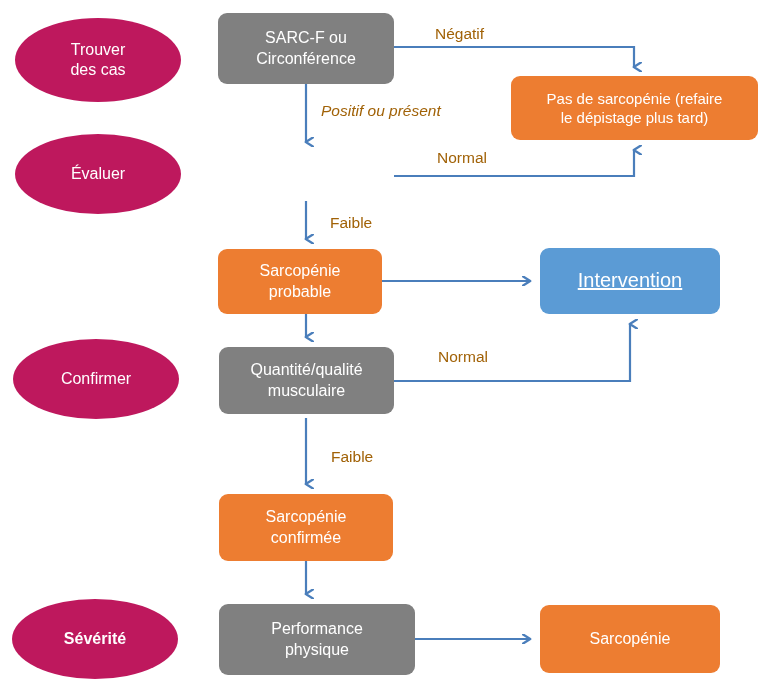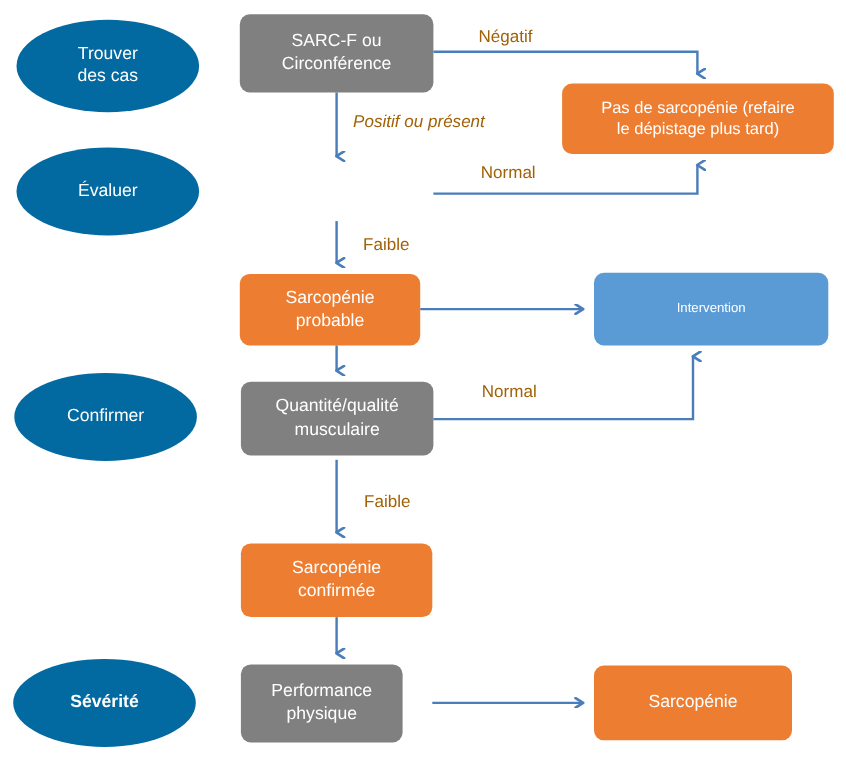--- a/index.html
+++ b/index.html
@@ -36,21 +36,21 @@
     line-height: 1.28;
     white-space: pre-line;
   }
   .box {
     border-radius: 9px;
   }
   .box.gray   { background: #808080; }
   .box.orange { background: #ED7D31; }
   .box.blue   { background: #5B9BD5; }
   .ellipse {
-    background: #0369a1;
+    background: #be185d;
     border-radius: 50%;
   }
   .edge-label {
     position: absolute;
     color: #a16207;
     font-size: 15.5px;
     white-space: nowrap;
     line-height: 1;
   }
 </style>
@@ -108,29 +108,29 @@
   <div class="node box gray" style="left:218px; top:13px; width:176px; height:71px; font-size:16px;">SARC-F ou
 Circonférence</div>
 
   <div class="node box orange" style="left:511px; top:76px; width:247px; height:64px; font-size:15px;">Pas de sarcopénie (refaire
 le dépistage plus tard)</div>
 
 
   <div class="node box orange" style="left:218px; top:249px; width:164px; height:65px; font-size:16px;">Sarcopénie
 probable</div>
 
-  <div class="node box blue" style="left:540px; top:248px; width:213px; height:66px; font-size:12px;">Intervention</div>
+  <div class="node box blue" style="left:540px; top:248px; width:180px; height:66px; font-size:20px;text-decoration:underline;">Intervention</div>
 
   <div class="node box gray" style="left:219px; top:347px; width:175px; height:67px; font-size:16px;">Quantité/qualité
 musculaire</div>
 
   <div class="node box orange" style="left:219px; top:494px; width:174px; height:67px; font-size:16px;">Sarcopénie
 confirmée</div>
 
-  <div class="node box gray" style="left:219px; top:604px; width:147px; height:71px; font-size:16px;">Performance
+  <div class="node box gray" style="left:219px; top:604px; width:196px; height:71px; font-size:16px;">Performance
 physique</div>
 
   <div class="node box orange" style="left:540px; top:605px; width:180px; height:68px; font-size:16px;">Sarcopénie</div>
 
   <div class="edge-label" style="left:435px; top:26px;">Négatif</div>
 
   <div class="edge-label" style="left:321px; top:103px;font-style:italic;">Positif ou présent</div>
 
   <div class="edge-label" style="left:437px; top:150px;">Normal</div>
 

